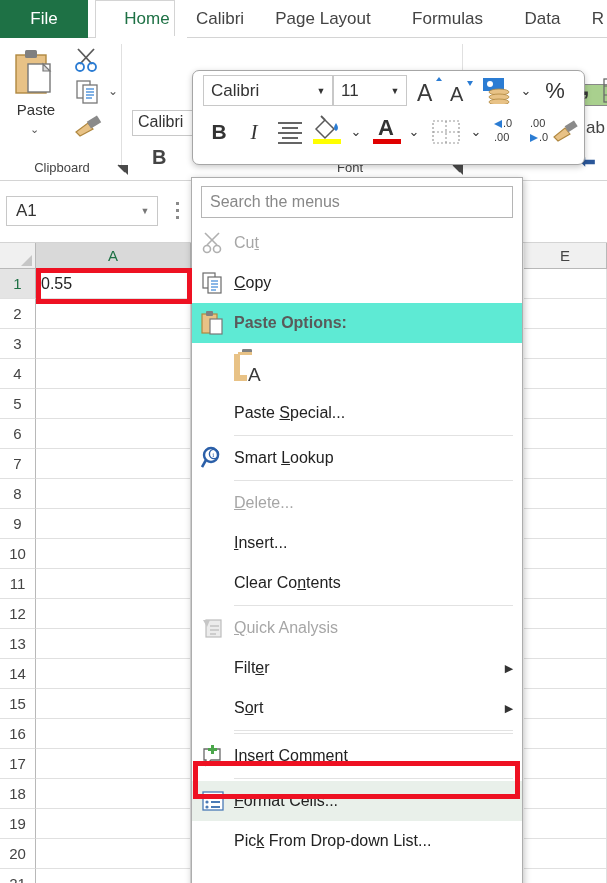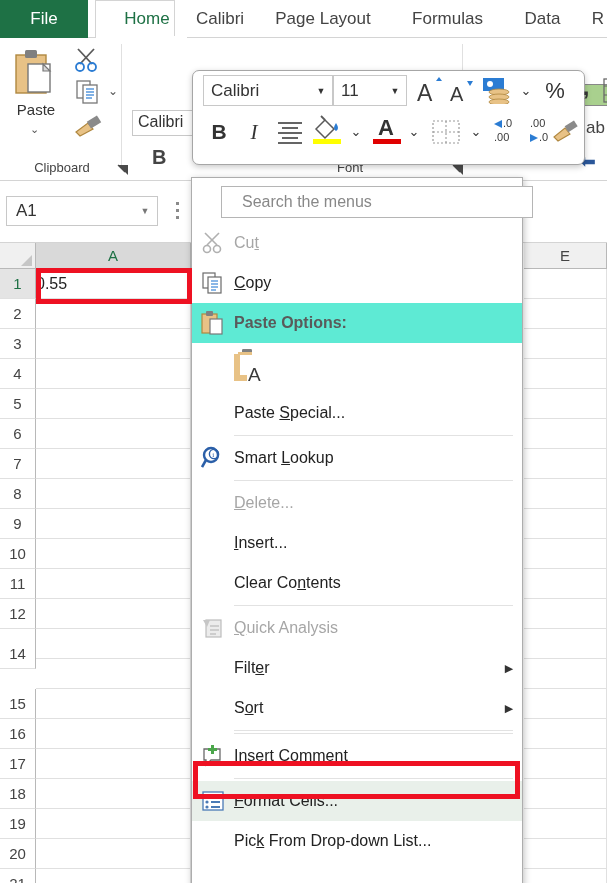--- a/index.html
+++ b/index.html
@@ -161,36 +161,35 @@
   .rowhead {
     position: absolute; left: 0; width: 36px; height: 30px;
     background: #ffffff; border-right: 1px solid #b8b8b8; border-bottom: 1px solid #e0e0e0;
     font-size: 15px; color: #444; display: flex; align-items: center; justify-content: center;
   }
   .rowhead.sel { background: #e4e4e4; color: #1e7145; }
   .cell {
     position: absolute; height: 30px;
     border-right: 1px solid #e0e0e0; border-bottom: 1px solid #e0e0e0;
     background: #fff; font-size: 16px; color: #222;
-    display: flex; align-items: center; 
+    display: flex; align-items: center; padding-left: 5px;
   }
 
   
   .ctx-menu {
     position: absolute; left: 191px; top: 177px; width: 332px; height: 712px;
     background: #ffffff; border: 1px solid #adadad;
     box-shadow: 1px 2px 7px rgba(0,0,0,0.26);
     z-index: 60;
   }
   .ctx-search-wrap { padding: 8px 9px 5px 9px; }
   .ctx-search {
     width: 100%; height: 32px; border: 1px solid #b5b5b5; background: #fff;
-    font-size: 16px; color: #777; padding: 0 20px;
+    font-size: 16px; color: #777; padding: 0 8px;
     font-family: "Liberation Sans", sans-serif;
-    margin-left: 20px;
   }
   .ctx-search::placeholder { color: #888; }
   .ctx-item {
     position: relative; height: 40px; display: flex; align-items: center;
     font-size: 16px; color: #222;
   }
   .ctx-item .ico {
     width: 42px; min-width: 42px; height: 40px;
     display: flex; align-items: center; justify-content: center;
   }
@@ -469,21 +468,21 @@
       </div>
     <div class="rowhead" style="top:326px;">
         <span>11</span>
       </div>
     <div class="rowhead" style="top:356px;">
         <span>12</span>
       </div>
     <div class="rowhead" style="top:386px;">
         <span>13</span>
       </div>
-    <div class="rowhead" style="top:396px;">
+    <div class="rowhead" style="top:416px;">
         <span>14</span>
       </div>
     <div class="rowhead" style="top:446px;">
         <span>15</span>
       </div>
     <div class="rowhead" style="top:476px;">
         <span>16</span>
       </div>
     <div class="rowhead" style="top:506px;">
         <span>17</span>

